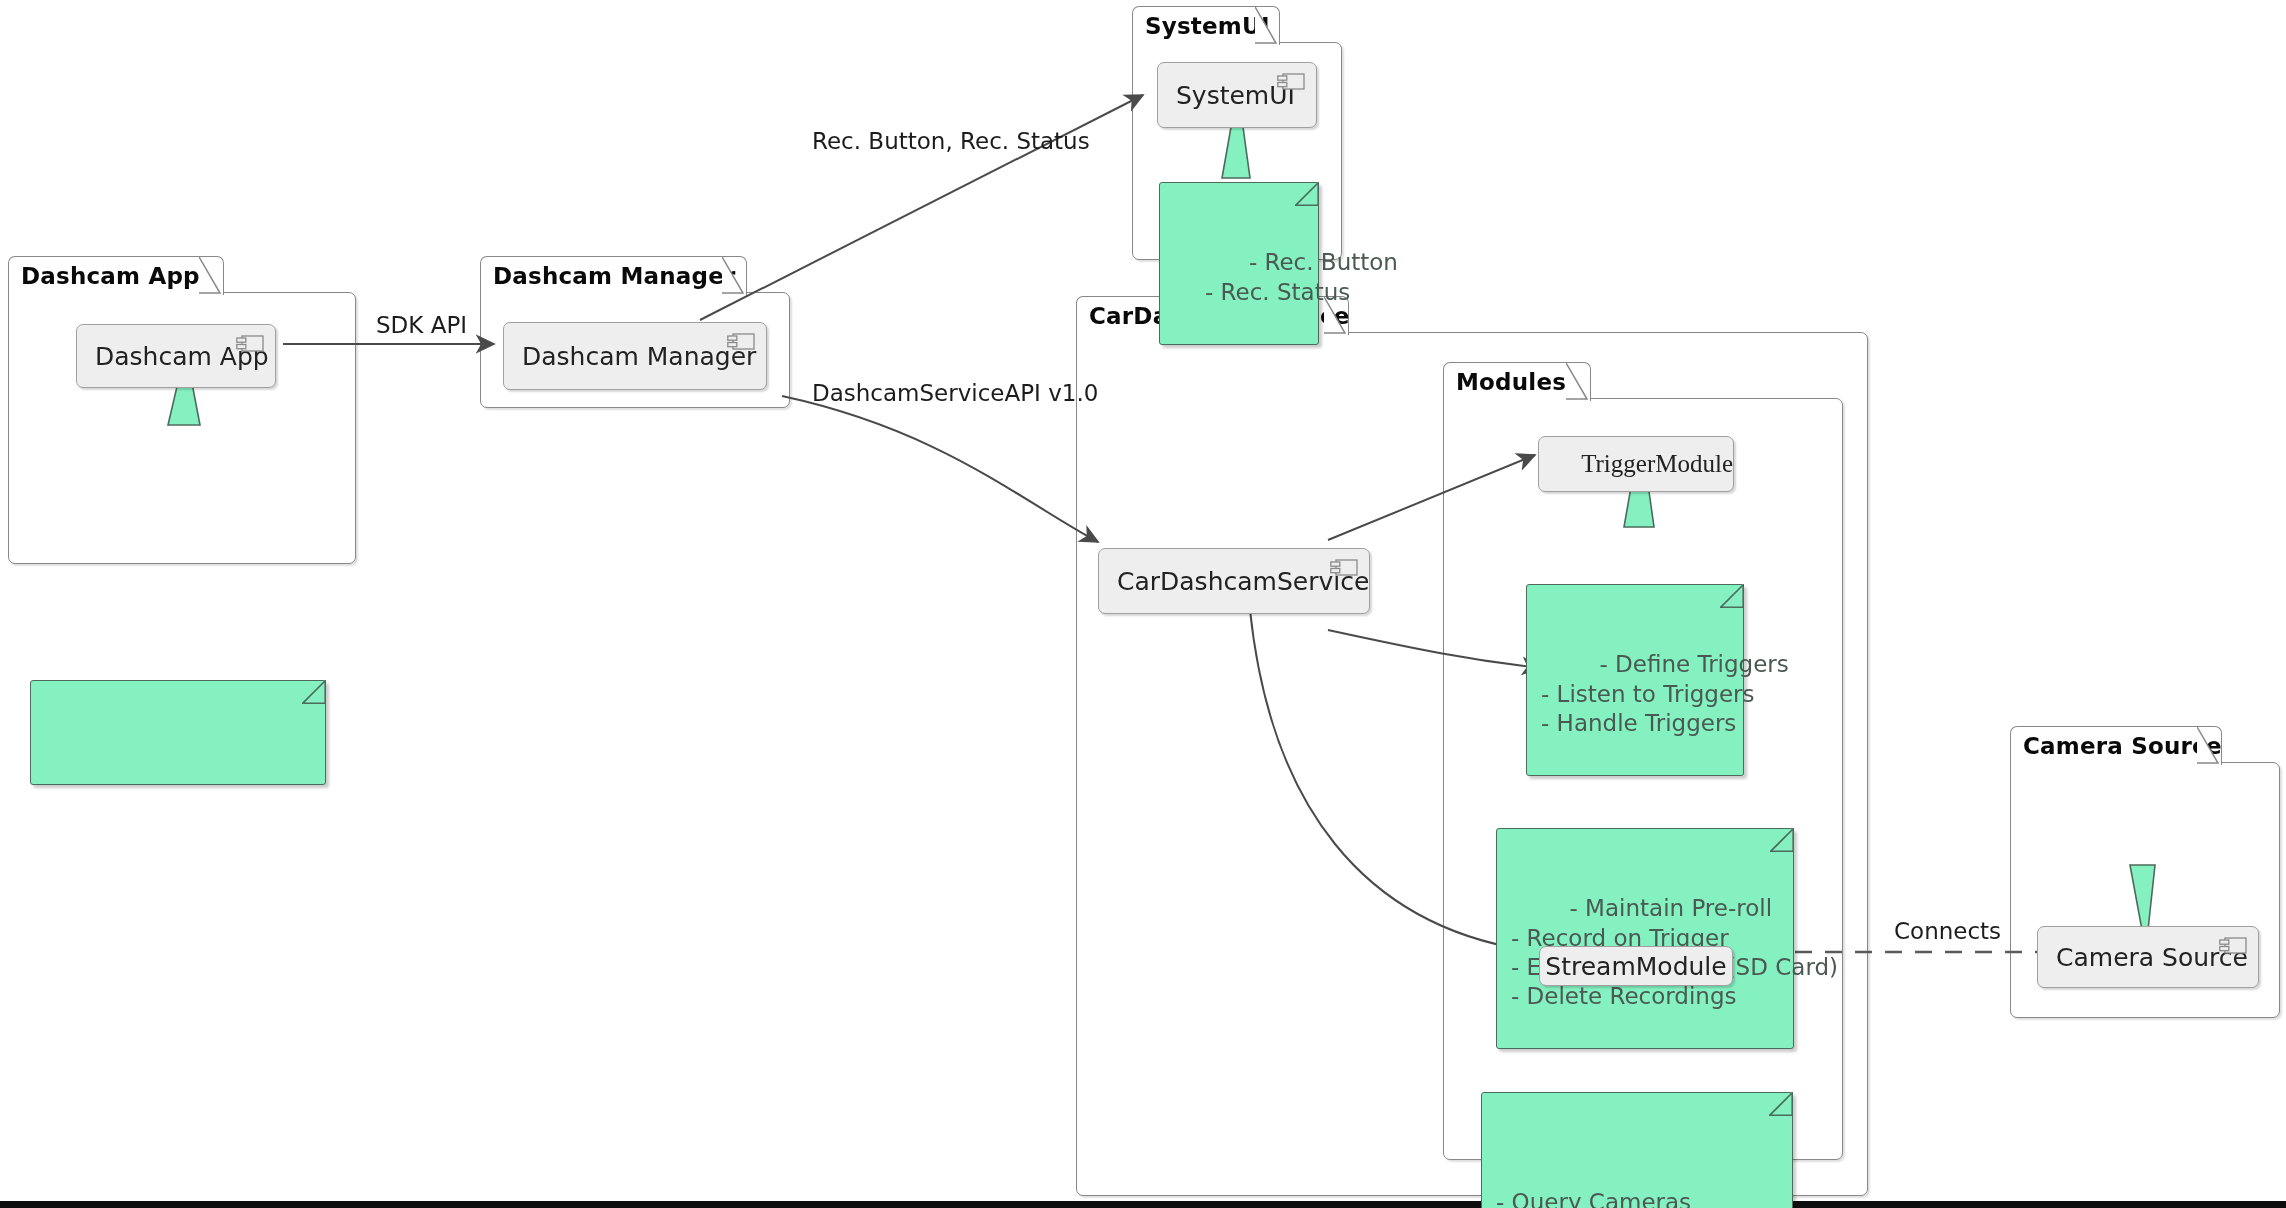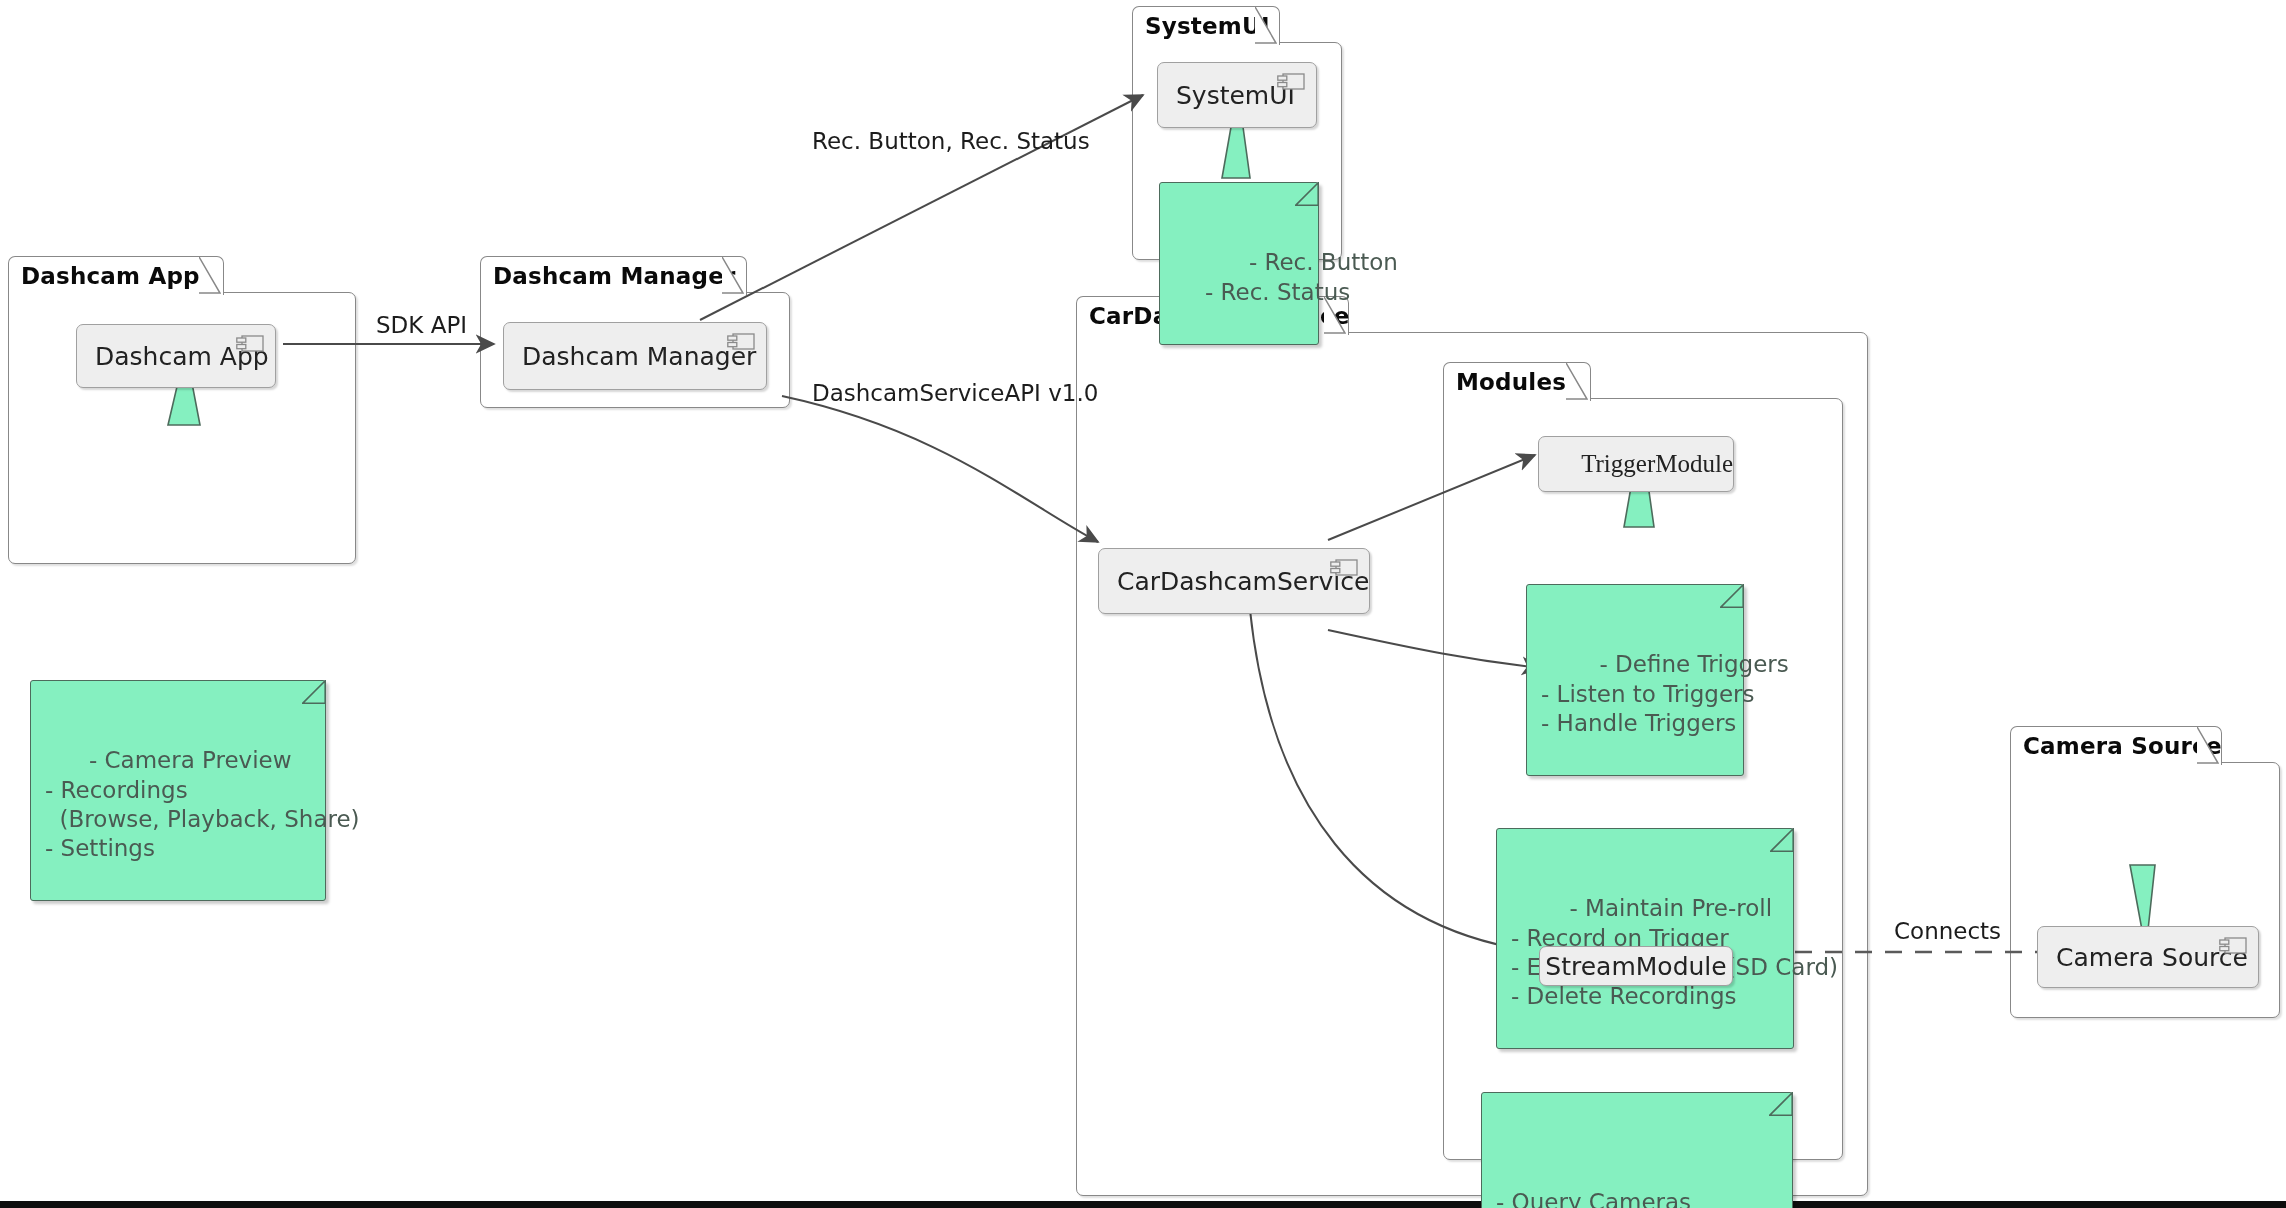--- a/index.html
+++ b/index.html
@@ -170,24 +170,20 @@
         <rect x="6" y="2" width="21" height="15" fill="#eeeeee" stroke="#8a8a8a" stroke-width="1.3"></rect>
         <rect x="0.8" y="4" width="9" height="4.2" fill="#eeeeee" stroke="#8a8a8a" stroke-width="1.3"></rect>
         <rect x="0.8" y="10.5" width="9" height="4.2" fill="#eeeeee" stroke="#8a8a8a" stroke-width="1.3"></rect>
       </svg>
     </div>
 
     <div class="note" style="left:22px; top:424px; width:296px;">
       <svg class="fold" viewBox="0 0 24 24">
         <path d="M 0.8 0.8 L 23.2 23.2 L 0.8 23.2 Z" fill="#85f0c0" stroke="#4d6b5c" stroke-width="1.6" transform="translate(24,0) scale(-1,1)"></path>
       </svg>
-      <span>- Camera Preview
-- Recordings
-  (Browse, Playback, Share)
-- Settings</span>
     </div>
   </div>
 
   <div class="pkg" style="left:480px; top:256px; width:310px; height:152px;">
     <div class="pkg-body" style="left:0; top:36px; width:310px; height:116px;"></div>
     <div class="pkg-tab" style="left:0; width:243px;">
       <span>Dashcam Manager</span>
     </div>
     <div class="pkg-tab-slant" style="left:242px;">
       <svg width="22" height="39" viewBox="0 0 22 39">

